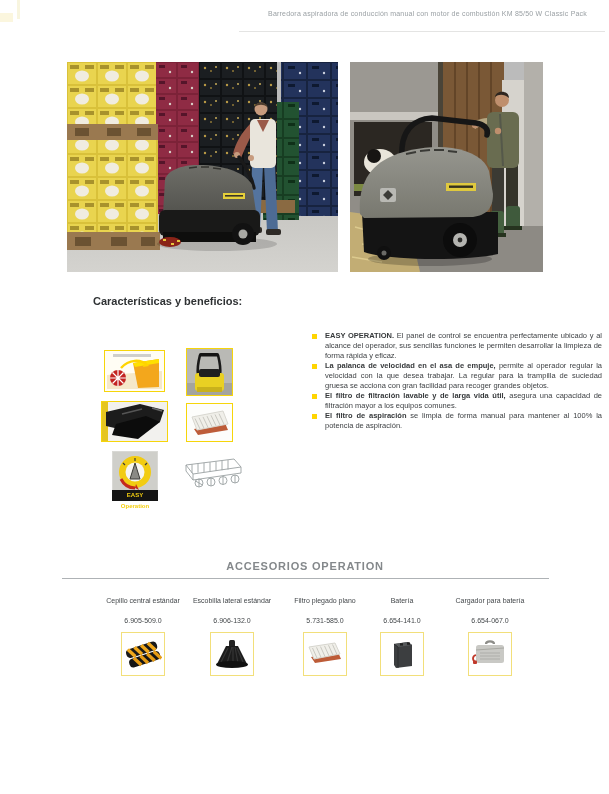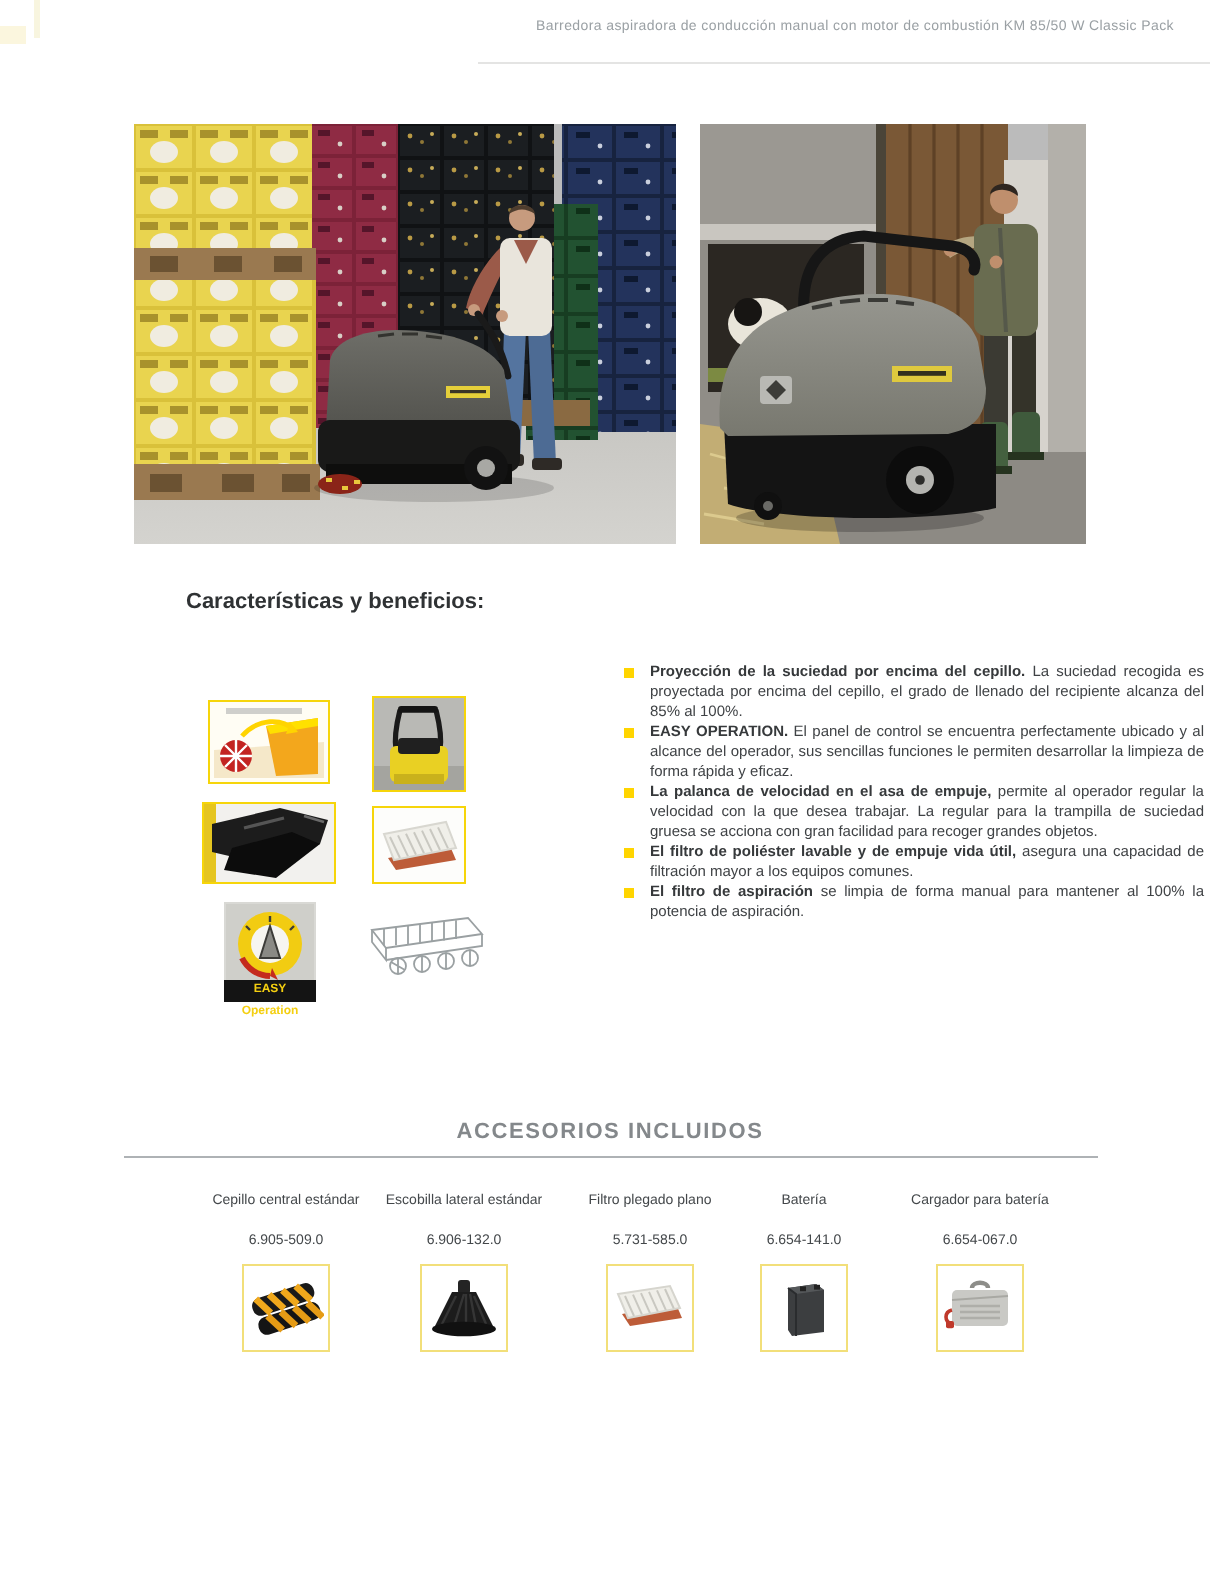--- a/index.html
+++ b/index.html
@@ -286,28 +286,27 @@
         <circle cx="21" cy="28" r="4"></circle>
           <circle cx="33" cy="27" r="4"></circle>
           <circle cx="45" cy="25.5" r="4"></circle>
           <circle cx="57" cy="24" r="4"></circle>
         <path d="M21 24 l0 8 M17.5 26 l7 4 M33 23 l0 8 M45 21.5 l0 8 M57 20 l0 8"></path>
       </g>
     </svg>
   </div>
 
   <ul class="abs bullets">
-    <li><span class="sq"></span><b>Proyección de la suciedad por encima del cepillo.</b><span> La suciedad recogida es proyectada por encima del cepillo, el grado de llenado del recipiente alcanza del 85% al 100%.</span></li>
     <li><span class="sq"></span><b>EASY OPERATION.</b><span> El panel de control se encuentra perfectamente ubicado y al alcance del operador, sus sencillas funciones le permiten desarrollar la limpieza de forma rápida y eficaz.</span></li>
     <li><span class="sq"></span><b>La palanca de velocidad en el asa de empuje,</b><span> permite al operador regular la velocidad con la que desea trabajar. La regular para la trampilla de suciedad gruesa se acciona con gran facilidad para recoger grandes objetos.</span></li>
-    <li><span class="sq"></span><b>El filtro de poliéster lavable y de empuje vida útil,</b><span> asegura una capacidad de filtración mayor a los equipos comunes.</span></li>
+    <li><span class="sq"></span><b>El filtro de filtración lavable y de larga vida útil,</b><span> asegura una capacidad de filtración mayor a los equipos comunes.</span></li>
     <li><span class="sq"></span><b>El filtro de aspiración</b><span> se limpia de forma manual para mantener al 100% la potencia de aspiración.</span></li>
   </ul>
 
-  <div class="abs acc-heading">ACCESORIOS INCLUIDOS</div>
+  <div class="abs acc-heading">ACCESORIOS OPERATION</div>
   <div class="abs acc-rule"></div>
 
   <div class="abs acc-col c0">
     <div class="nm">Cepillo central estándar</div>
     <div class="pt">6.905-509.0</div>
     <div class="acc-box">
       <svg width="38" height="38" viewBox="0 0 38 38">
         <g transform="rotate(-18 19 19)">
           <rect x="3" y="10" width="32" height="9" rx="4" fill="#1a1a1a"></rect>
           <path d="M6 10 l5 9 M13 10 l5 9 M20 10 l5 9 M27 10 l5 9" stroke="#f0a81c" stroke-width="3.4"></path>

